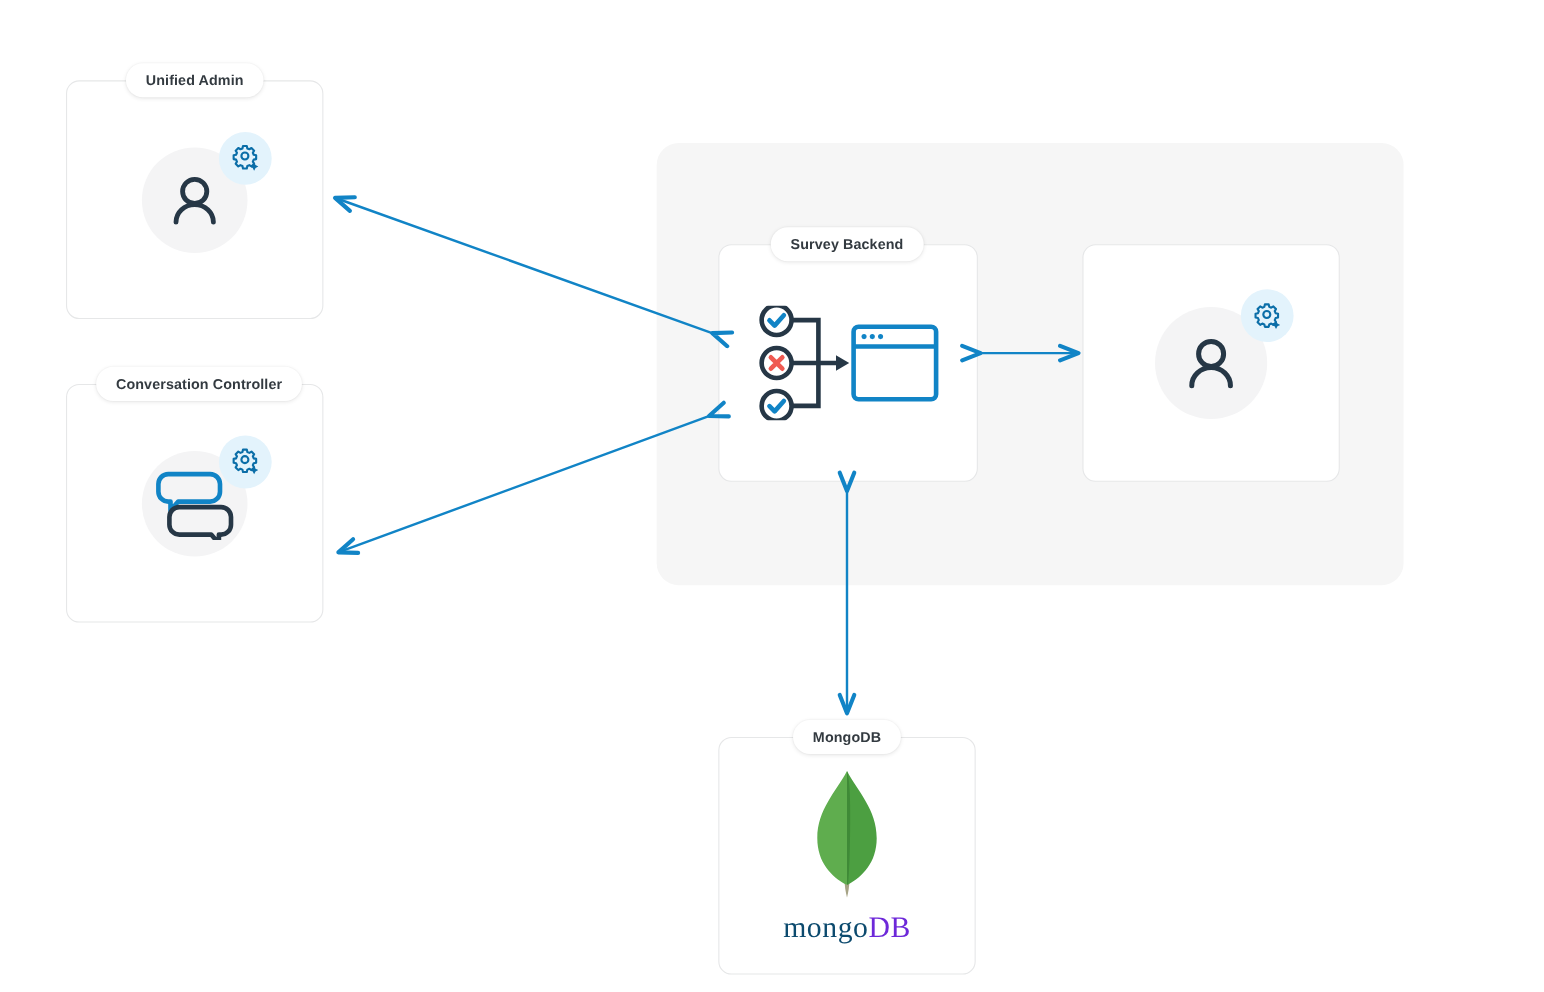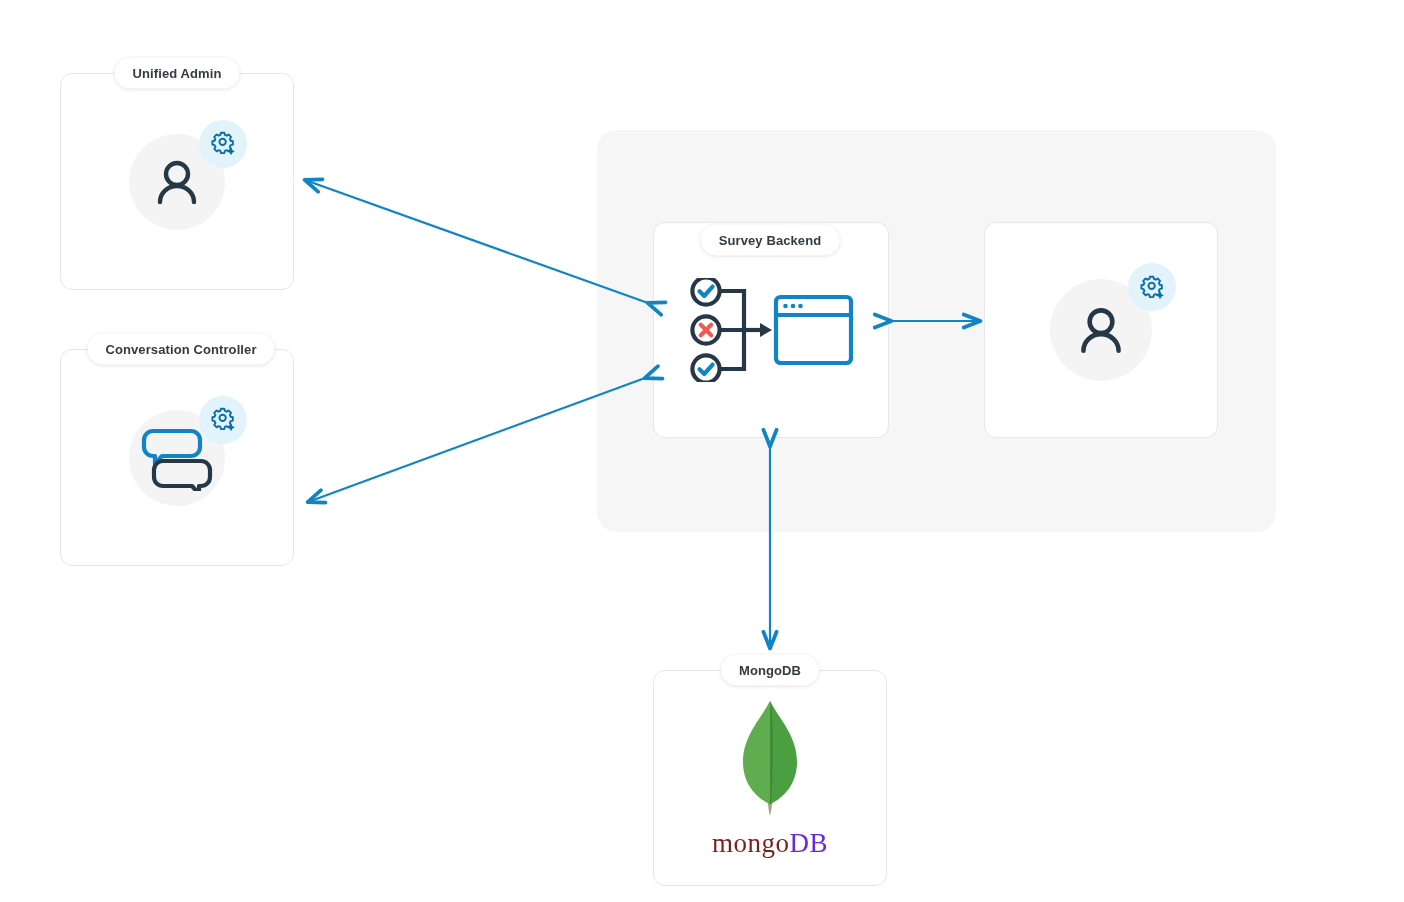--- a/index.html
+++ b/index.html
@@ -71,21 +71,21 @@
   
   .wires{position:absolute;left:0;top:0;width:1404px;height:902px;pointer-events:none;z-index:4;}
 
   .mongo-wrap{display:flex;flex-direction:column;align-items:center;justify-content:center;}
   .mongo-word{
     font-family:"Liberation Serif", serif;
     font-size:27px;
     margin-top:4px;
     letter-spacing:0.5px;
   }
-  .mongo-word .m1{color:#7f1d1d;}
+  .mongo-word .m1{color:#0c4a6e;}
   .mongo-word .m2{color:#6d28d9;}
 </style>
 </head>
 <body>
 
 <div id="stage">
 
   <div class="group-panel" id="group-panel" style="left: 597px; top: 130px; width: 679px; height: 402px; background: rgb(246, 246, 246);"></div>
 
   <svg class="wires" id="wire-layer" viewBox="0 0 1404 902" xmlns="http://www.w3.org/2000/svg">
@@ -162,21 +162,21 @@
         <path d="M11.5 91.2 L16.2 96 L24.6 86.6" fill="none" stroke="#1184c6" stroke-width="4.2" stroke-linecap="round" stroke-linejoin="round"></path>
 
         <rect x="88" y="19" width="75" height="66" rx="4.5" fill="none" stroke="#1184c6" stroke-width="4.2"></rect>
         <path d="M88 37 H163" fill="none" stroke="#1184c6" stroke-width="4.2"></path>
         <circle cx="97.5" cy="28" r="2.3" fill="#1184c6"></circle>
         <circle cx="105" cy="28" r="2.3" fill="#1184c6"></circle>
         <circle cx="112.5" cy="28" r="2.3" fill="#1184c6"></circle>
       </svg>
     </div>
   </div>
-  <div class="pill" id="pill-survey-backend" style="left: 770px; top: 240px;">Survey Backend</div>
+  <div class="pill" id="pill-survey-backend" style="left: 770px; top: 222px;">Survey Backend</div>
 
   <div class="node" id="node-conversation-studio" style="left: 984px; top: 222px; width: 234px; height: 216px; border-color: rgb(230, 231, 232);">
     <div class="node-body">
       <div class="disc big">
         <svg width="62" height="62" viewBox="0 0 60 60">
           <circle cx="30" cy="22" r="11" fill="none" stroke="#263746" stroke-width="4.4"></circle>
           <path d="M13 50 a17 16 0 0 1 34 0" fill="none" stroke="#263746" stroke-width="4.4" stroke-linecap="round"></path>
         </svg>
         <div class="badge">
           <svg width="27" height="27" viewBox="0 0 28 28">

